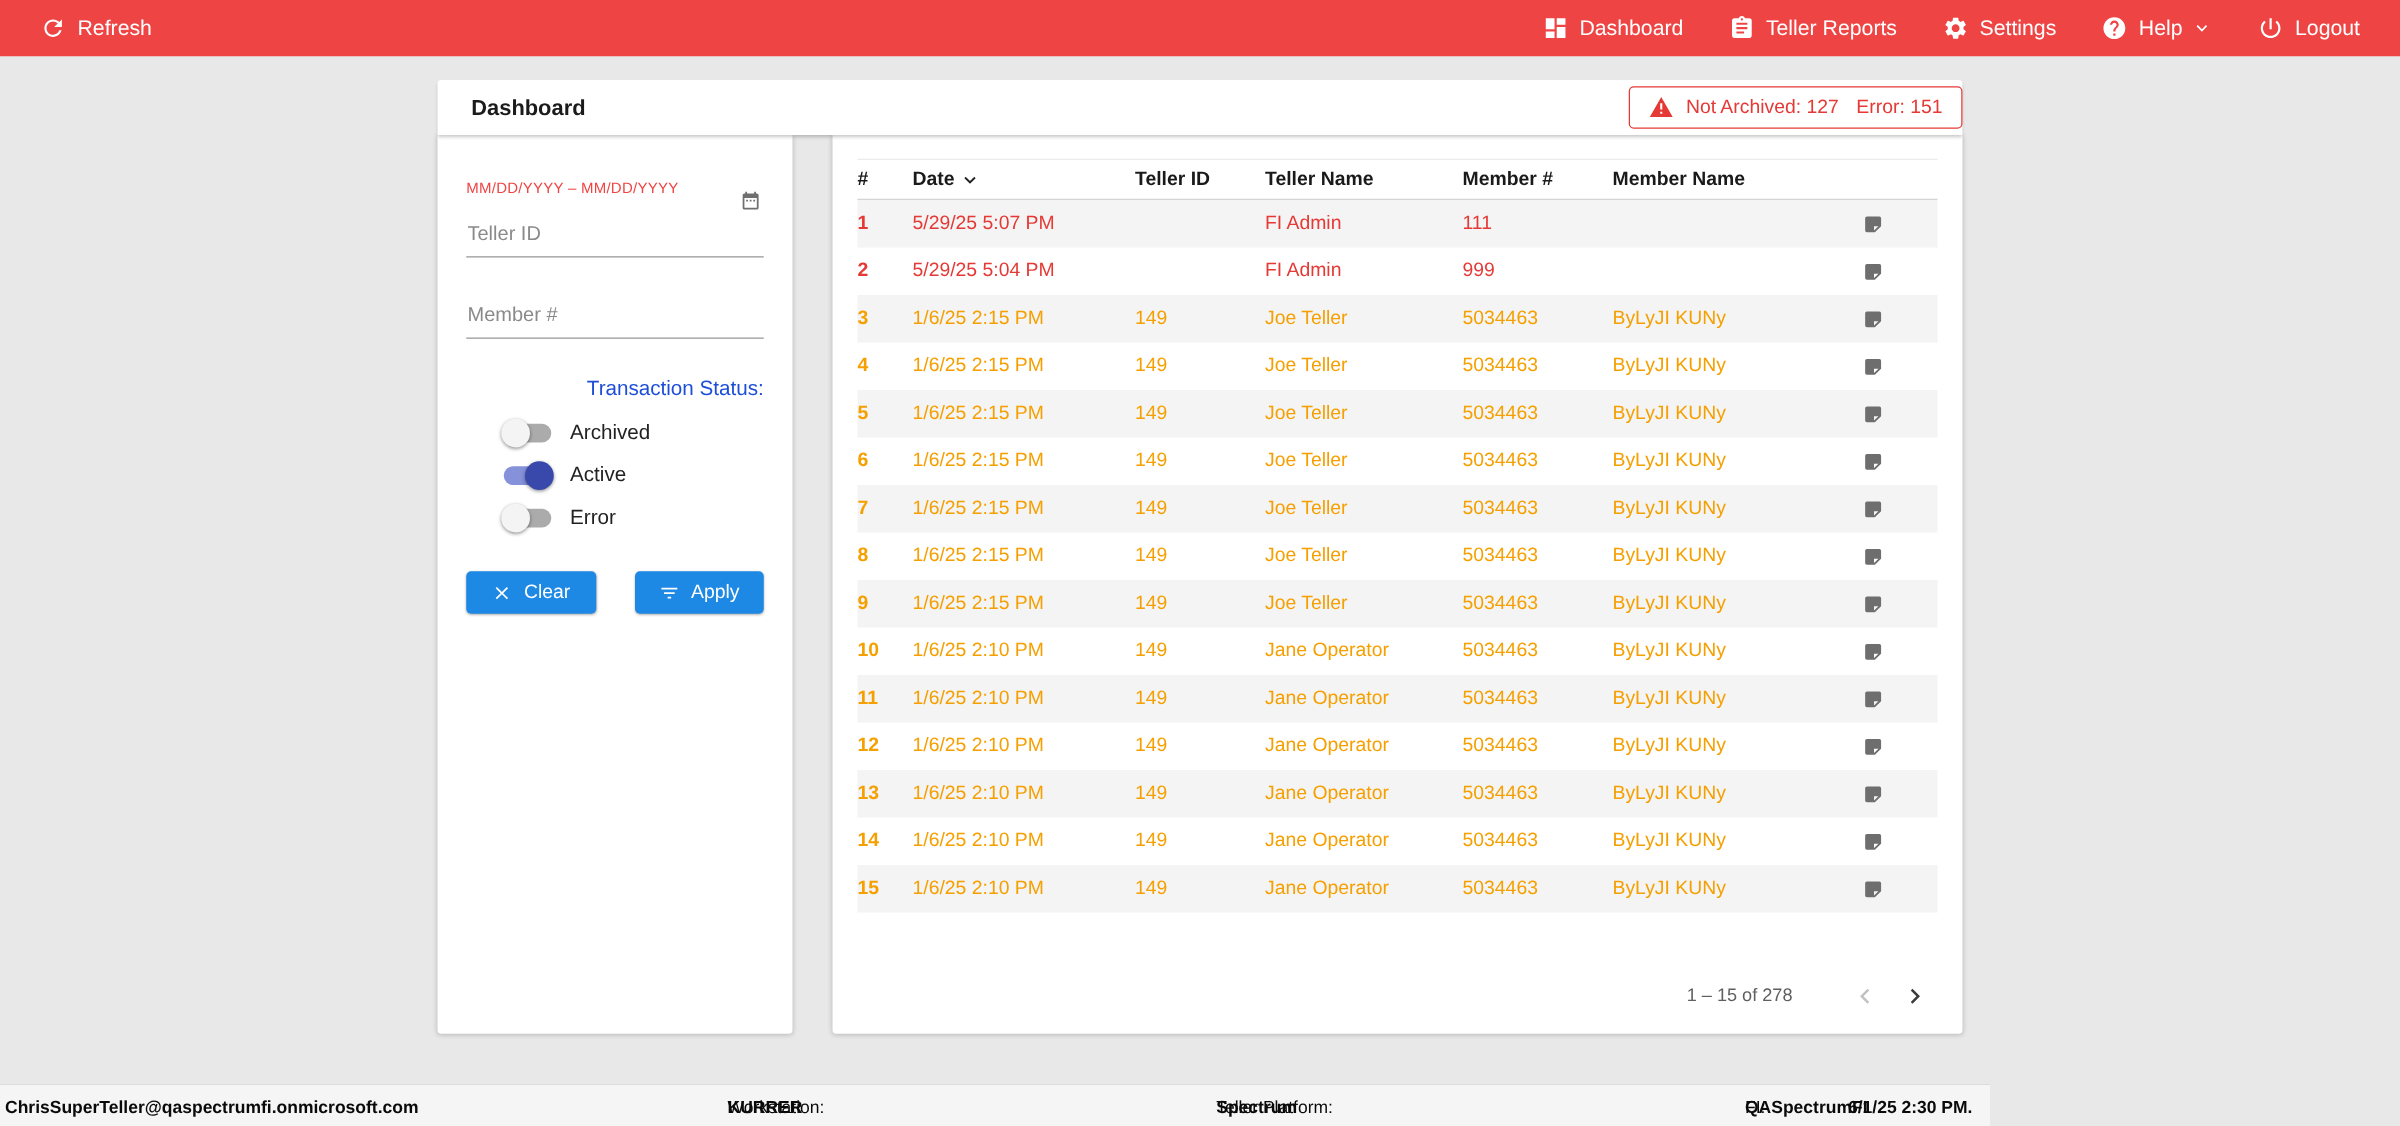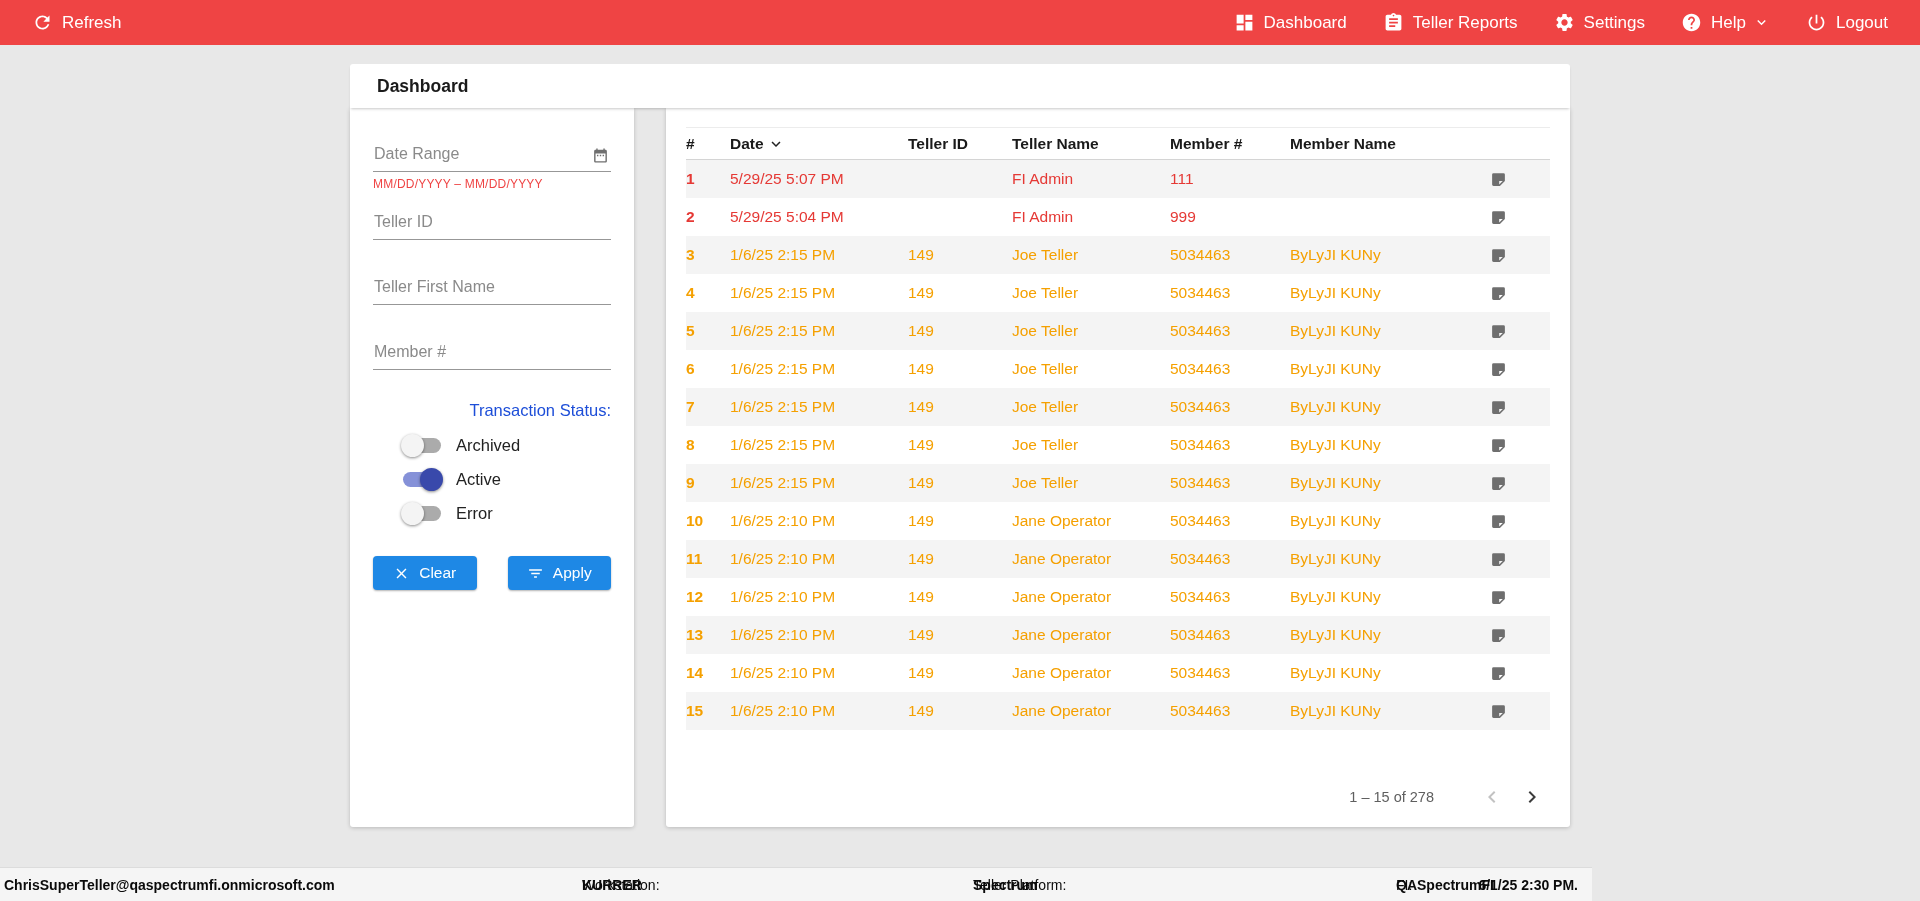--- a/index.html
+++ b/index.html
@@ -188,37 +188,40 @@
         </svg>
       <span>Logout</span>
     </div>
   </nav>
 </header>
 
 <div class="main">
 
   <div class="header-bar">
     <span class="page-title">Dashboard</span>
+    <div class="alert-badge">
+      <svg viewBox="0 0 24 24">
+          <path d="M1 21h22L12 2 1 21zm12-3h-2v-2h2v2zm0-4h-2v-6h2v6z"></path>
+        </svg>
+      <span class="part">Not Archived: 127</span>
+      <span class="part">Error: 151</span>
+    </div>
   </div>
 
   <div class="content">
 
     <aside class="filter-card">
       <div class="field date-field">
-        <input placeholder="Date Range" style="">
         <svg class="cal" viewBox="0 0 24 24">
             <path d="M9 11H7v2h2v-2zm4 0h-2v2h2v-2zm4 0h-2v2h2v-2zm2-7h-1V2h-2v2H8V2H6v2H5c-1.11 0-1.99.9-1.99 2L3 20c0 1.1.89 2 2 2h14c1.1 0 2-.9 2-2V6c0-1.1-.9-2-2-2zm0 16H5V9h14v11z"></path>
           </svg>
         <div class="helper">MM/DD/YYYY – MM/DD/YYYY</div>
       </div>
       <div class="field">
         <input placeholder="Teller ID" style="">
-      </div>
-      <div class="field">
-        <input placeholder="Teller First Name" style="">
       </div>
       <div class="field">
         <input placeholder="Member #" style="">
       </div>
 
       <div class="status-label">Transaction Status:</div>
 
       <div class="toggle-row">
         <span class="switch">
             <span class="thumb"></span>

